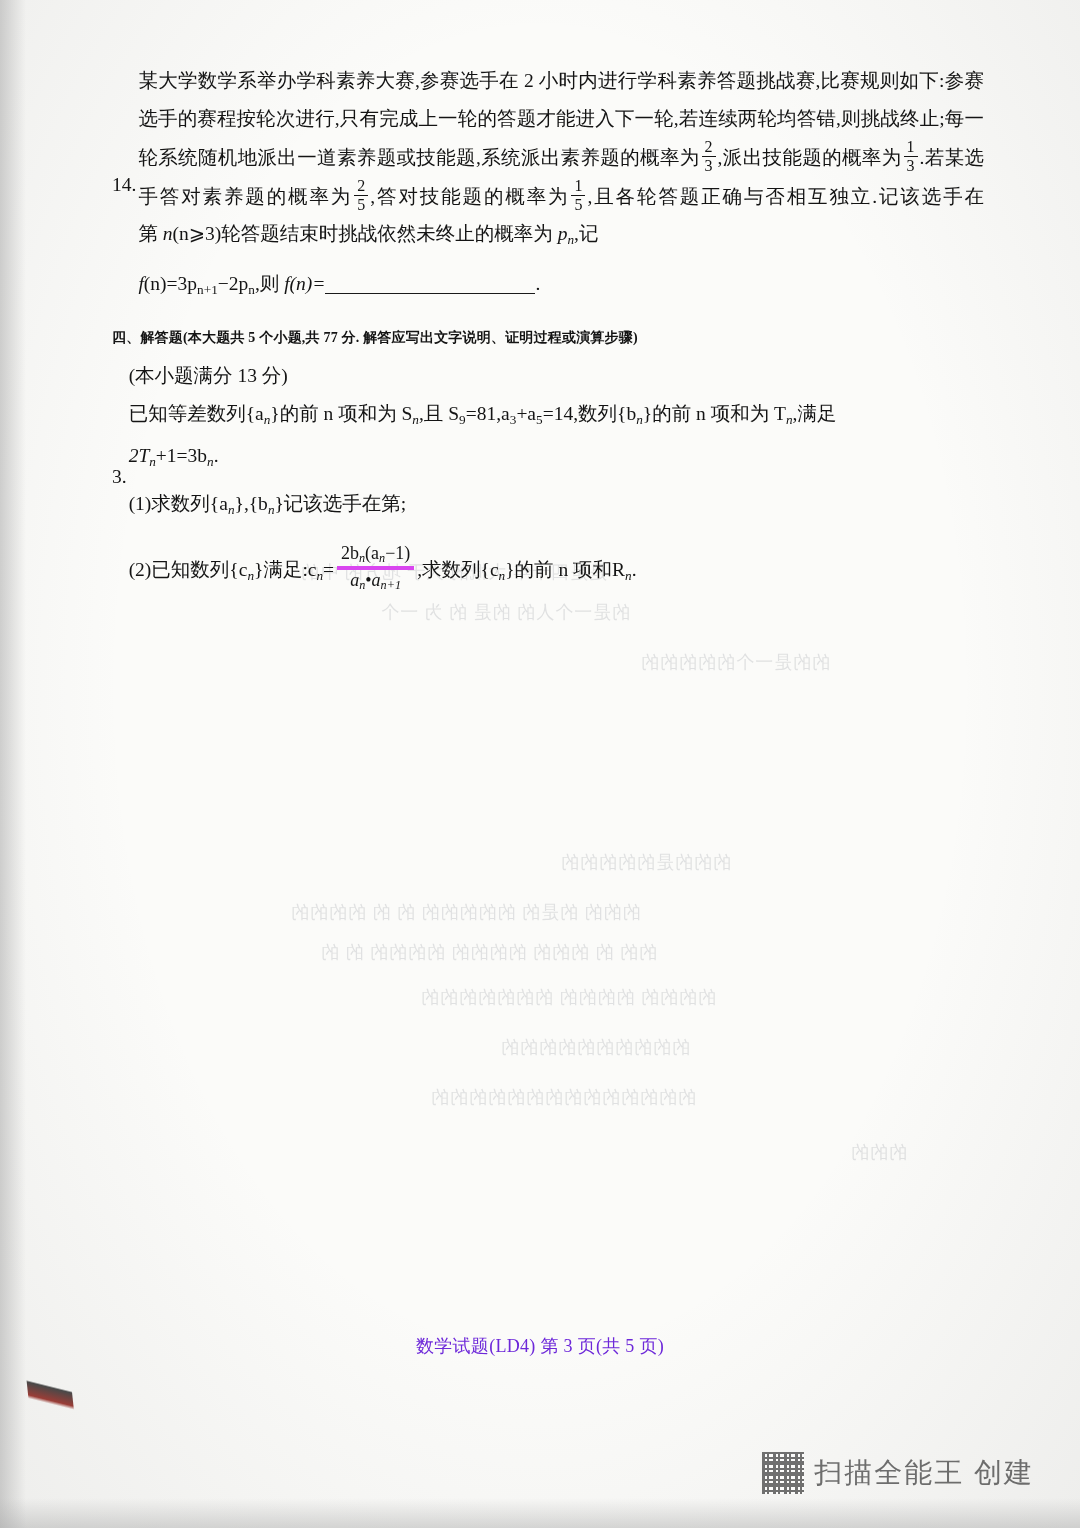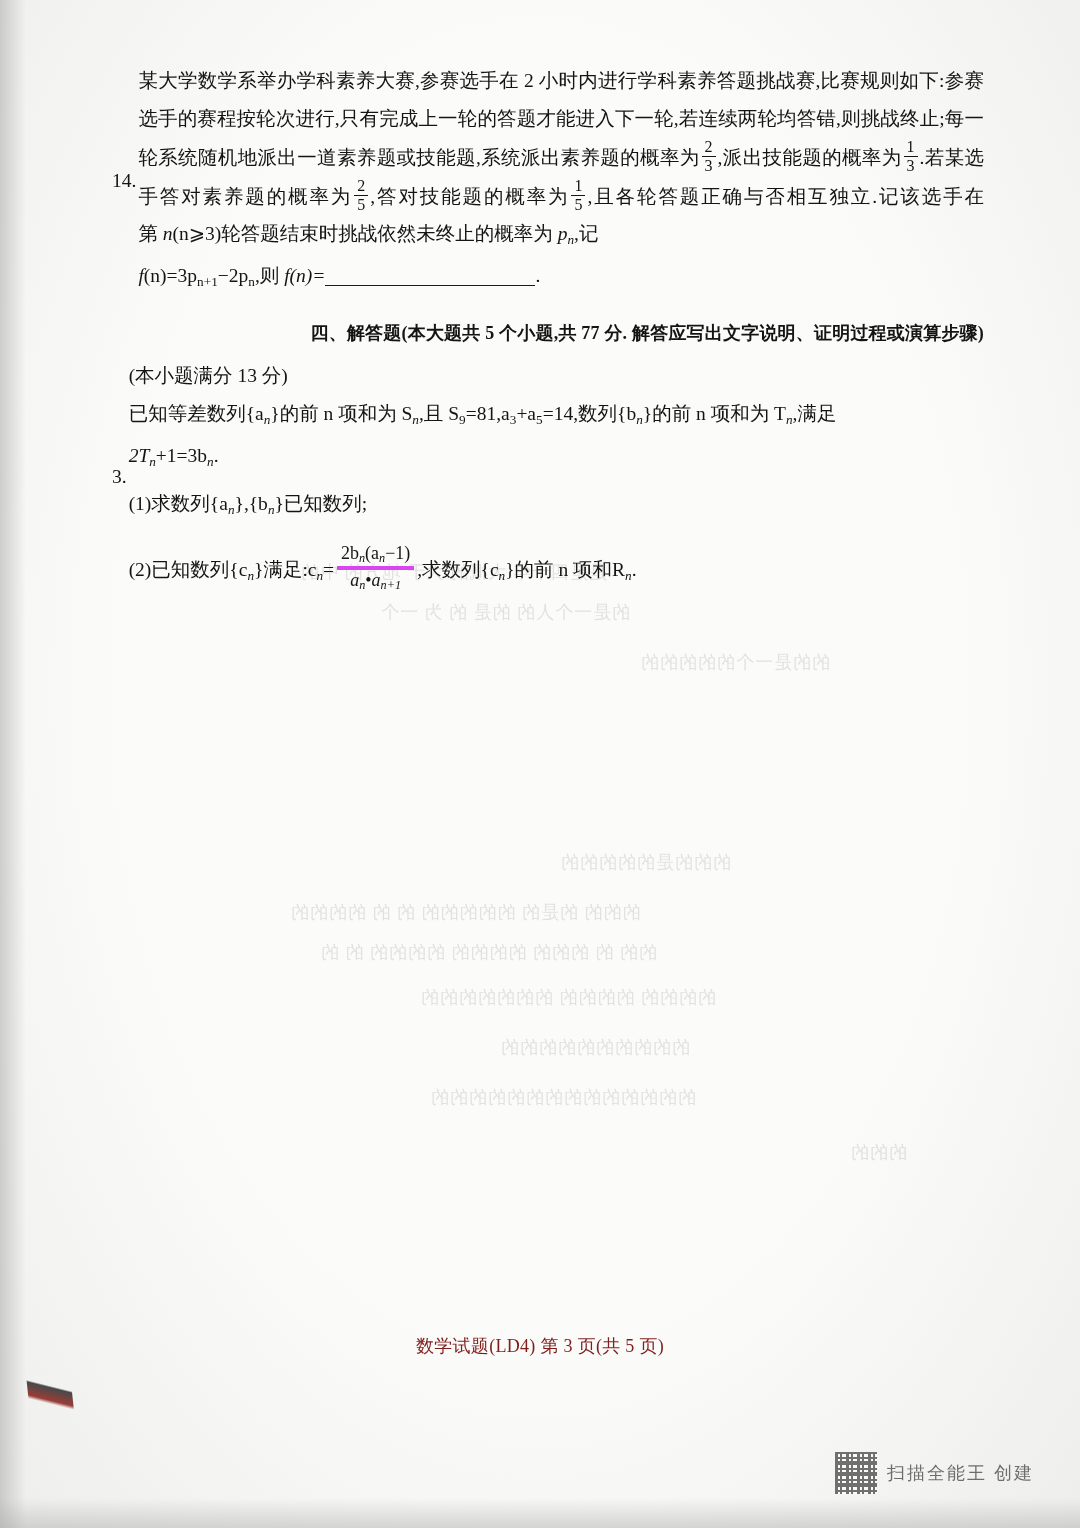--- a/index.html
+++ b/index.html
@@ -58,23 +58,22 @@
     text-align: justify;
     text-justify: inter-ideograph;
   }
   .indent {
     margin-left: 34px;
   }
   .sec-head {
     margin-top: 16px;
     margin-bottom: 6px;
     font-weight: 700;
-    font-size: 18px;
+    font-size: 14px;
     letter-spacing: 0.2px;
-    text-align: right;
   }
   .line {
     margin: 0 0 4px 0;
   }
   .mi { font-style: italic; font-family: "Liberation Serif", serif; }
   .sub { font-size: 0.68em; vertical-align: -0.28em; font-style: italic; }
   .subn { font-size: 0.68em; vertical-align: -0.28em; }
   .frac {
     display: inline-block;
     vertical-align: -0.45em;
@@ -102,21 +101,21 @@
     height: 1em;
     vertical-align: -0.18em;
   }
   .footer {
     position: absolute;
     left: 0;
     top: 1334px;
     width: 1080px;
     text-align: center;
     font-size: 18px;
-    color: #7f1d1d;
+    color: #6d28d9;
     letter-spacing: 0.3px;
   }
   
   .ghost {
     position: absolute;
     color: rgba(90, 95, 105, 0.16);
     font-size: 18px;
     letter-spacing: 1px;
     transform: scaleX(-1);
     white-space: nowrap;
@@ -160,21 +159,21 @@
     background-image:
       linear-gradient(90deg, #2b2b2b 25%, transparent 25%, transparent 50%, #2b2b2b 50%, #2b2b2b 62%, transparent 62%),
       linear-gradient(0deg, #2b2b2b 18%, transparent 18%, transparent 40%, #2b2b2b 40%, #2b2b2b 56%, transparent 56%, transparent 78%, #2b2b2b 78%);
     background-size: 11px 11px, 11px 11px;
     background-color: #ffffff;
     opacity: 0.75;
     filter: blur(0.3px);
   }
   .wm-text {
     font-family: "Liberation Sans", sans-serif;
-    font-size: 18px;
+    font-size: 28px;
     color: #3a3a3a;
     letter-spacing: 2px;
     opacity: 0.82;
   }
 </style>
 </head>
 <body>
 
 <div class="page">
   <div class="sheet">
@@ -191,40 +190,40 @@
     <div class="ghost" style="left:500px; top:1035px;">的的的的的的的的的的</div>
     <div class="ghost" style="left:430px; top:1085px;">的的的的的的的的的的的的的的</div>
     <div class="ghost" style="left:850px; top:1140px;">的的的</div>
 
     <div class="content">
 
       <div class="q-block">
         <span class="q-num">14.</span>
         <div class="q-body">
           <span>某大学数学系举办学科素养大赛,参赛选手在 2 小时内进行学科素养答题挑战赛,比赛规则如下:参赛选手的赛程按轮次进行,只有完成上一轮的答题才能进入下一轮,若连续两轮均答错,则挑战终止;每一轮系统随机地派出一道素养题或技能题,系统派出素养题的概率为</span><span class="frac"><span class="num">2</span><span class="den">3</span></span><span>,派出技能题的概率为</span><span class="frac"><span class="num">1</span><span class="den">3</span></span><span>.若某选手答对素养题的概率为</span><span class="frac"><span class="num">2</span><span class="den">5</span></span><span>,答对技能题的概率为</span><span class="frac"><span class="num">1</span><span class="den">5</span></span><span>,且各轮答题正确与否相互独立.记该选手在第</span>&nbsp;<span class="mi">n</span><span>(n⩾3)</span><span>轮答题结束时挑战依然未终止的概率为</span>&nbsp;<span class="mi">p</span><span class="sub">n</span><span>,记</span>
-          <div class="line" style="margin-top:4px;">
+          <div class="line" style="margin-top:12px;">
             <span class="mi">f</span><span>(n)=3p</span><span class="subn">n+1</span><span>−2p</span><span class="subn">n</span><span>,则</span>&nbsp;<span class="mi">f(n)=</span><span class="blank"></span>.
           </div>
         </div>
       </div>
 
       <div class="sec-head">四、解答题(本大题共 5 个小题,共 77 分. 解答应写出文字说明、证明过程或演算步骤)</div>
 
       <div class="q-block">
         <span class="q-num">3.</span>
         <div class="q-body">
           <span>(本小题满分 13 分)</span>
           <div class="line indent">
             <span>已知等差数列{a</span><span class="sub">n</span><span>}的前 n 项和为 S</span><span class="sub">n</span><span>,且 S</span><span class="subn">9</span><span>=81,a</span><span class="subn">3</span><span>+a</span><span class="subn">5</span><span>=14,数列{b</span><span class="sub">n</span><span>}的前 n 项和为 T</span><span class="sub">n</span><span>,满足</span>
           </div>
           <div class="line indent">
             <span class="mi">2T</span><span class="sub">n</span><span>+1=3b</span><span class="sub">n</span><span>.</span>
           </div>
           <div class="line indent" style="margin-top:10px;">
-            <span>(1)求数列{a</span><span class="sub">n</span><span>},{b</span><span class="sub">n</span><span>}已知数列;</span>
+            <span>(1)求数列{a</span><span class="sub">n</span><span>},{b</span><span class="sub">n</span><span>}记该选手在第;</span>
           </div>
           <div class="line indent" style="margin-top:20px;">
             <span>(2)已知数列{c</span><span class="sub">n</span><span>}满足:c</span><span class="sub">n</span><span>=</span><span class="bigfrac"><span class="num"><span>2b</span><span class="sub">n</span><span>(a</span><span class="sub">n</span><span>−1)</span></span><span class="den"><span class="mi">a</span><span class="sub">n</span><span>•</span><span class="mi">a</span><span class="sub">n+1</span></span></span><span>,求数列{c</span><span class="sub">n</span><span>}的前 n 项和R</span><span class="sub">n</span><span>.</span>
           </div>
         </div>
       </div>
     </div>
 
     <div class="footer">数学试题(LD4)  第 3 页(共 5 页)</div>
 

